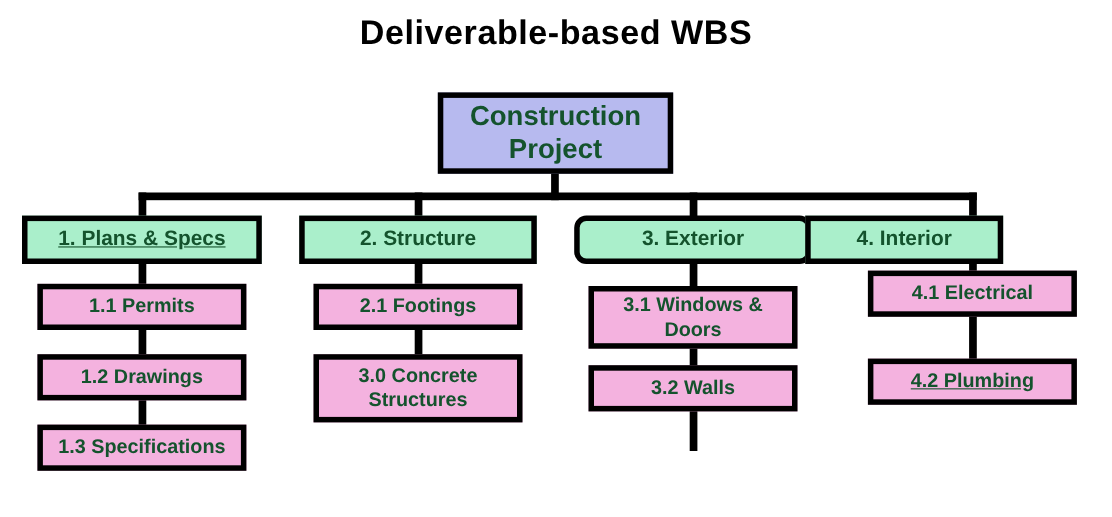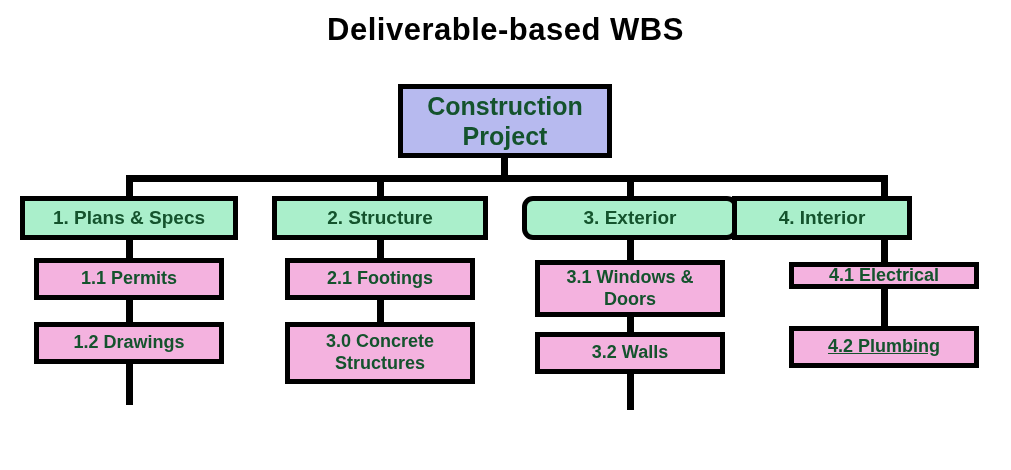--- a/index.html
+++ b/index.html
@@ -63,30 +63,31 @@
   <div class="line" style="left:377px; top:175px; width:7px; height:28px;"></div>
   <div class="line" style="left:627px; top:175px; width:7px; height:28px;"></div>
   <div class="line" style="left:881px; top:175px; width:7px; height:28px;"></div>
   <div class="line" style="left:126px; top:225px; width:7px; height:180px;"></div>
   <div class="line" style="left:377px; top:225px; width:7px; height:120px;"></div>
   <div class="line" style="left:627px; top:225px; width:7px; height:185px;"></div>
   <div class="line" style="left:881px; top:225px; width:7px; height:120px;"></div>
 
   <div class="node root" style="left:398px; top:84px; width:214px; height:74px;">Construction Project</div>
 
-  <div class="node l1" style="left:20px; top:196px; width:218px; height:44px;">1. Plans &amp; Specs</div>
+  <div class="node l1" style="left:20px; top:196px; width:218px; height:44px;text-decoration:underline;">1. Plans &amp; Specs</div>
   <div class="node l1" style="left:272px; top:196px; width:216px; height:44px;">2. Structure</div>
   <div class="node l1" style="left:522px; top:196px; width:216px; height:44px;border-radius:11px;">3. Exterior</div>
   <div class="node l1" style="left:732px; top:196px; width:180px; height:44px;">4. Interior</div>
 
   <div class="node l2" style="left:34px; top:258px; width:190px; height:42px;">1.1 Permits</div>
   <div class="node l2" style="left:34px; top:322px; width:190px; height:42px;">1.2 Drawings</div>
+  <div class="node l2" style="left:34px; top:386px; width:190px; height:42px;">1.3 Specifications</div>
 
   <div class="node l2" style="left:285px; top:258px; width:190px; height:42px;">2.1 Footings</div>
   <div class="node l2" style="left:285px; top:322px; width:190px; height:62px;">3.0 Concrete Structures</div>
 
   <div class="node l2" style="left:535px; top:260px; width:190px; height:57px;">3.1 Windows &amp; Doors</div>
   <div class="node l2" style="left:535px; top:332px; width:190px; height:42px;">3.2 Walls</div>
 
-  <div class="node l2" style="left:789px; top:262px; width:190px; height:27px;">4.1 Electrical</div>
+  <div class="node l2" style="left:789px; top:246px; width:190px; height:42px;">4.1 Electrical</div>
   <div class="node l2" style="left:789px; top:326px; width:190px; height:42px;text-decoration:underline;">4.2 Plumbing</div>
 
 </div>
 
 </body></html>

